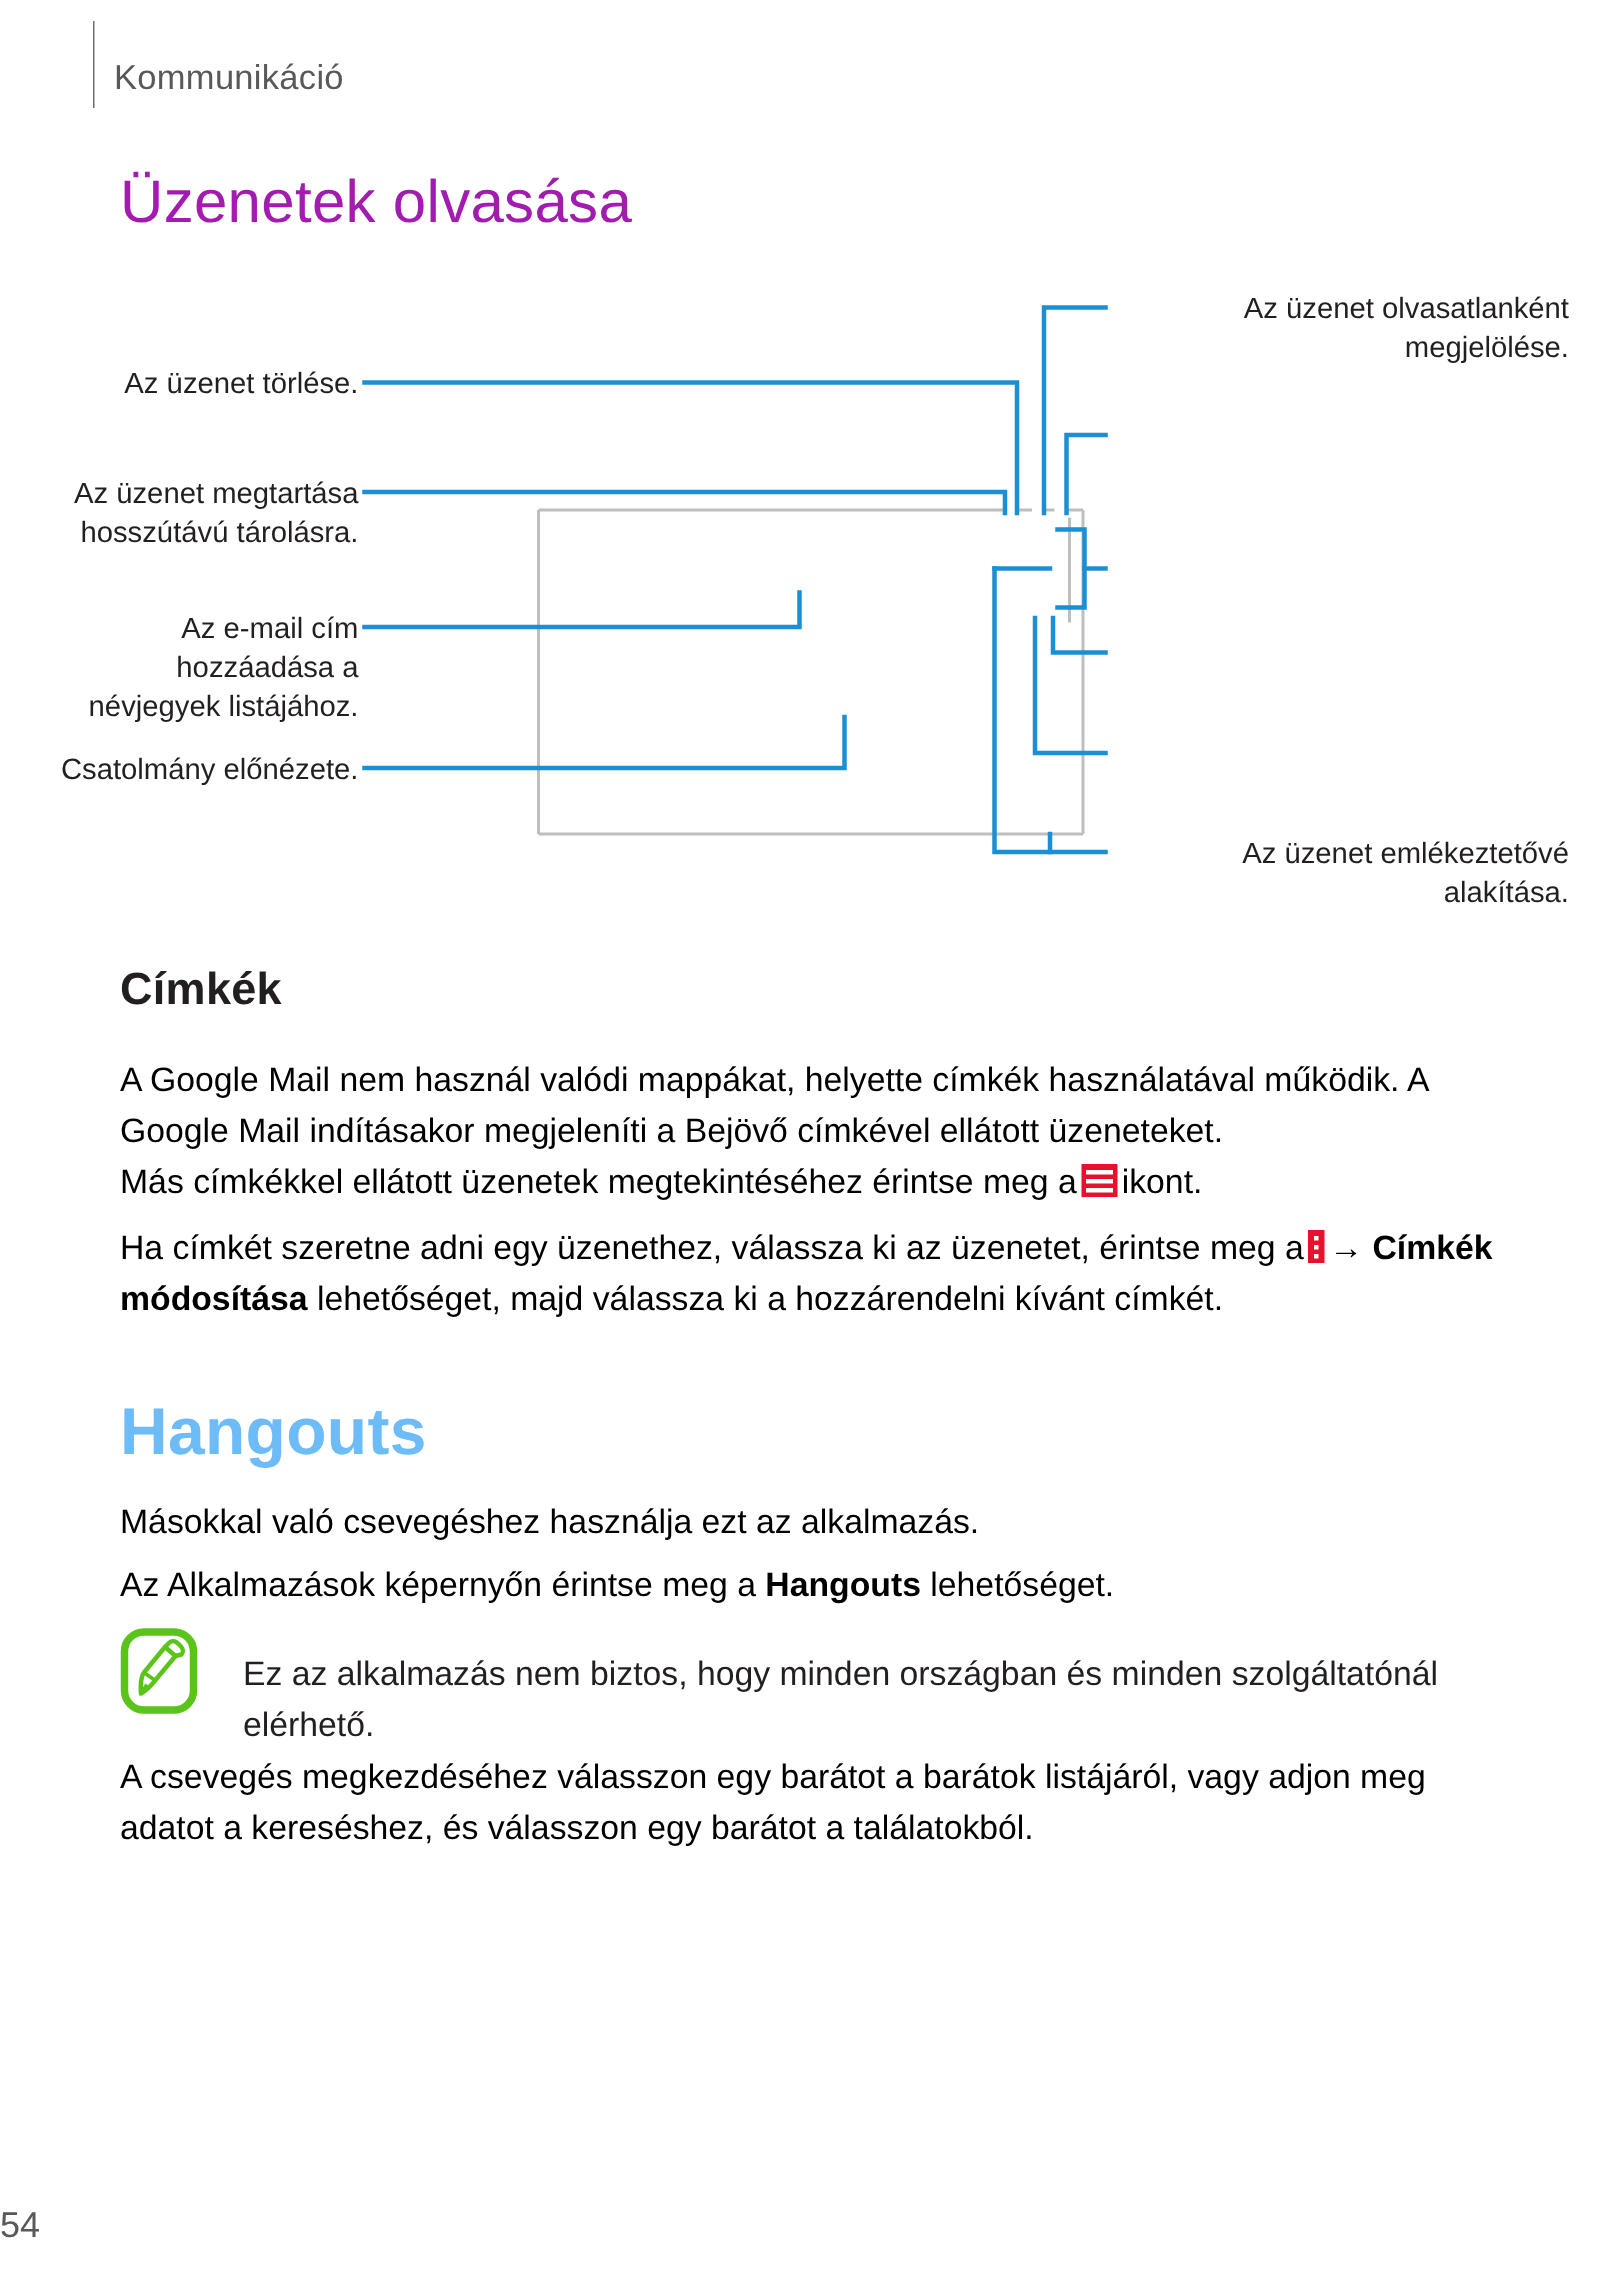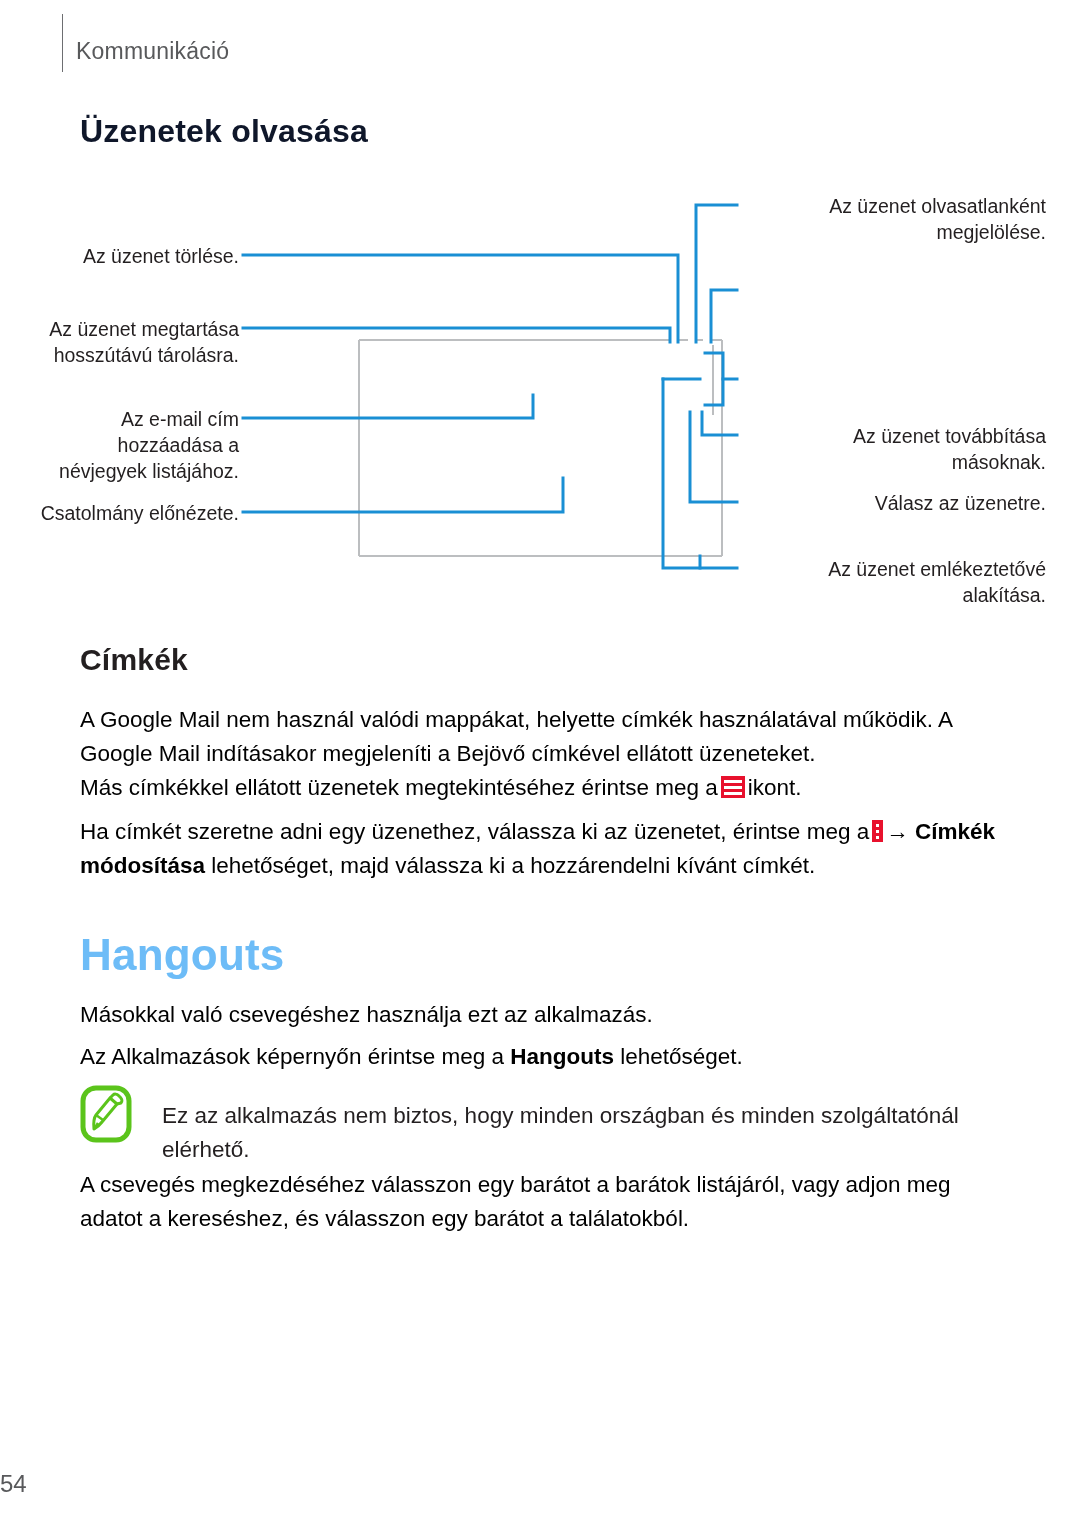--- a/index.html
+++ b/index.html
@@ -32,23 +32,23 @@
     left: 76px; top: 38px;
     font-size: 23px;
     color: #58595b;
     letter-spacing: .2px;
   }
 
   
   #page-title {
     position: absolute;
     left: 80px; top: 113px;
-    font-size: 32px;
-    font-weight: bold;
-    color: #0f172a;
+    font-size: 40px;
+    font-weight: normal;
+    color: #a21caf;
     letter-spacing: .2px;
   }
 
   
   #diagram {
     position: absolute;
     left: 0; top: 190px;
     width: 1080px; height: 420px;
   }
   #diagram svg { display: block; }
@@ -225,24 +225,21 @@
   <div class="callout-label left" style="left:24px; top:216px; width:215px;">Az e-mail cím hozzáadása a
 névjegyek listájához.</div>
 
   <div class="callout-label left" style="left:24px; top:310px; width:215px;">Csatolmány előnézete.</div>
 
   <div class="callout-label right" style="left:746px; top:3px; width:300px;">Az üzenet olvasatlanként
 megjelölése.</div>
 
 
 
-  <div class="callout-label right" style="left:746px; top:233px; width:300px;">Az üzenet továbbítása
-másoknak.</div>
-
-  <div class="callout-label right" style="left:746px; top:300px; width:300px;">Válasz az üzenetre.</div>
+
 
   <div class="callout-label right" style="left:746px; top:366px; width:300px;">Az üzenet emlékeztetővé
 alakítása.</div>
 </div>
 
 <div class="section-heading" style="top:643px;">Címkék</div>
 
 <div class="para" style="top:703px;">A Google Mail nem használ valódi mappákat, helyette címkék használatával működik. A Google Mail indításakor megjeleníti a Bejövő címkével ellátott üzeneteket.</div>
 
 <div class="para" style="top:771px;">

